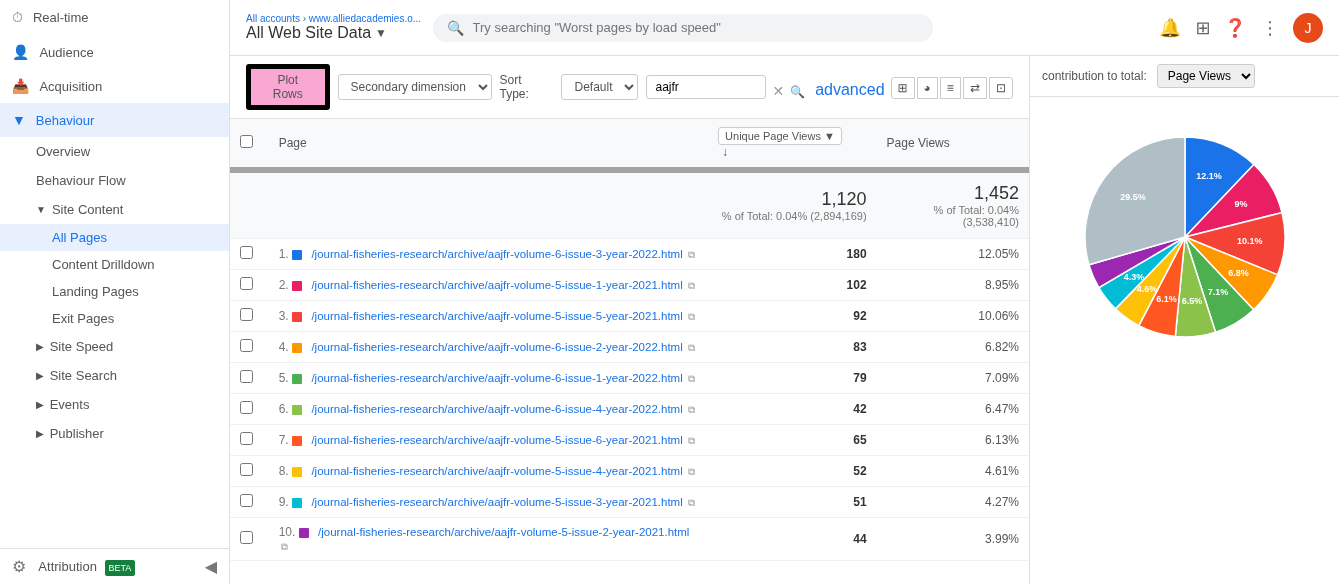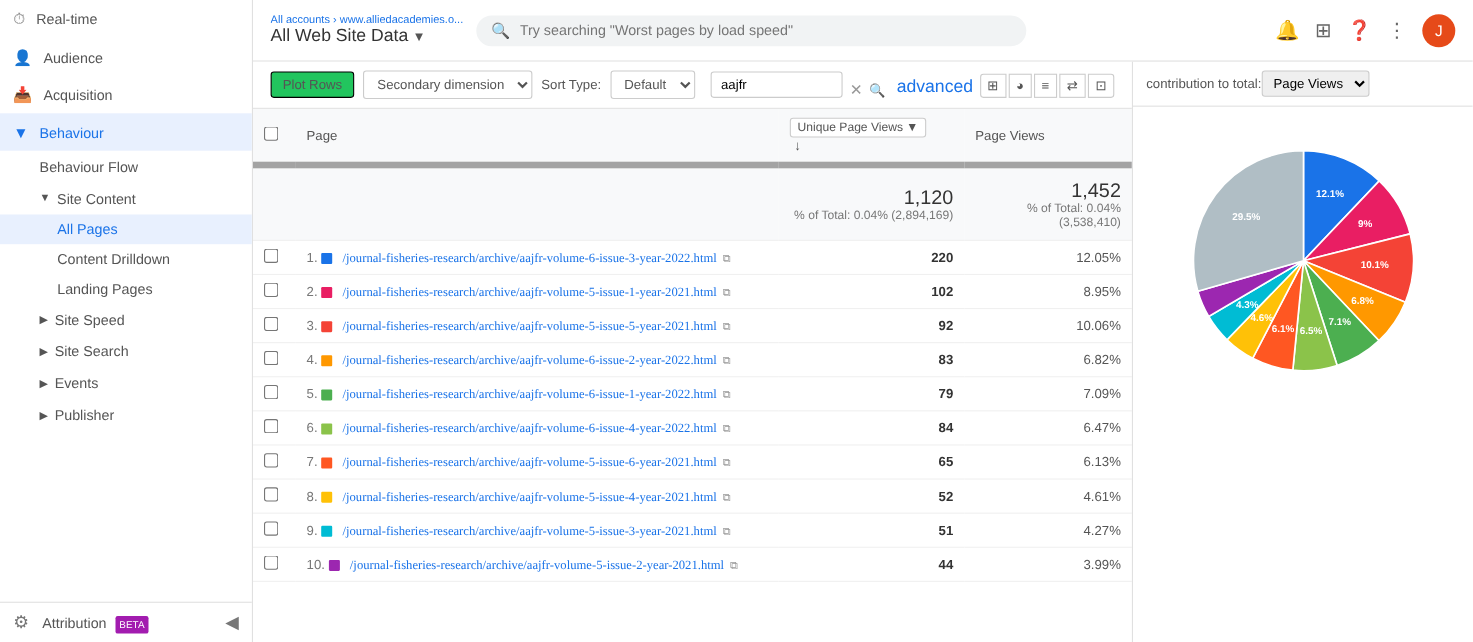--- a/index.html
+++ b/index.html
@@ -65,21 +65,21 @@
     .caret { font-size: 10px; margin-right: 6px; }
     .sidebar-bottom {
       border-top: 1px solid #e0e0e0;
       padding: 8px 12px;
       display: flex;
       align-items: center;
       gap: 12px;
     }
     .attribution-badge {
       font-size: 9px;
-      background: #a21caf;
+      background: #15803d;
       color: #fff;
       padding: 3px 4px;
       border-radius: 2px;
       margin-left: 4px;
     }
 
     
     .main {
       flex: 1;
       display: flex;
@@ -175,23 +175,23 @@
       display: flex;
       align-items: center;
       padding: 8px 16px;
       gap: 8px;
       border-bottom: 1px solid #e0e0e0;
       background: #fff;
     }
     .btn-small {
       font-size: 12px;
       padding: 4px 10px;
-      border: 1px solid #000000;
+      border: 5px solid #000000;
       border-radius: 3px;
-      background: #22c55e;
+      background: #f9a8d4;
       cursor: pointer;
       color: #555;
     }
     .dropdown-select {
       font-size: 12px;
       padding: 4px 8px;
       border: 1px solid #ccc;
       border-radius: 3px;
       background: #fff;
       cursor: pointer;
@@ -256,21 +256,21 @@
       color: #555;
       white-space: nowrap;
     }
     .data-table td {
       border-bottom: 1px solid #f0f0f0;
       padding: 7px 10px;
       vertical-align: middle;
     }
     .data-table .num { text-align: right; font-weight: 600; }
     .data-table .pct { text-align: right; color: #555; }
-    .page-link { color: #1a73e8; text-decoration: none; font-size: 11.5px; font-family: Liberation Serif, serif; }
+    .page-link { color: #1a73e8; text-decoration: none; font-size: 11.5px; }
     .color-dot {
       width: 10px;
       height: 10px;
       border-radius: 1px;
       display: inline-block;
       margin-right: 6px;
       vertical-align: middle;
     }
     .row-num { color: #777; min-width: 20px; }
     .checkbox-cell { width: 30px; }
@@ -322,21 +322,21 @@
     }
 
     
     .contribution-bar {
       display: flex;
       align-items: center;
       padding: 8px 12px;
       border-bottom: 1px solid #e0e0e0;
       font-size: 12px;
       color: #555;
-      gap: 0;
+      gap: 10px;
     }
     .contribution-select {
       border: 1px solid #ccc;
       border-radius: 3px;
       font-size: 12px;
       padding: 3px 6px;
     }
     .col-dropdown-btn {
       border: 1px solid #ccc;
       border-radius: 3px;
@@ -369,35 +369,41 @@
     <div class="nav-item">
       <span class="nav-icon">📥</span>
       <span>Acquisition</span>
     </div>
 
     <div class="nav-item active section-header">
       <span class="nav-icon">▼</span>
       <span>Behaviour</span>
     </div>
     <div class="sub-item">
+      <span>Overview</span>
+    </div>
+    <div class="sub-item">
       <span>Behaviour Flow</span>
     </div>
 
     <div class="sub-item" style="display:flex;align-items:center;">
       <span class="caret">▼</span>
       <span>Site Content</span>
     </div>
     <div class="sub-sub-item active">
       <span>All Pages</span>
     </div>
     <div class="sub-sub-item">
       <span>Content Drilldown</span>
     </div>
     <div class="sub-sub-item">
       <span>Landing Pages</span>
+    </div>
+    <div class="sub-sub-item">
+      <span>Exit Pages</span>
     </div>
 
     <div class="sub-item" style="display:flex;align-items:center;">
       <span class="caret">▶</span>
       <span>Site Speed</span>
     </div>
 
     <div class="sub-item" style="display:flex;align-items:center;">
       <span class="caret">▶</span>
       <span>Site Search</span>
@@ -511,21 +517,21 @@
         <tr>
       <td class="checkbox-cell">
         <input type="checkbox" style="">
       </td>
       <td>
         <span class="row-num">1.</span>
         <span class="color-dot" style="background:#1a73e8;"></span>
         <a class="page-link" href="#">/journal-fisheries-research/archive/aajfr-volume-6-issue-3-year-2022.html</a>
         <span style="color:#999;font-size:10px;margin-left:2px;">⧉</span>
       </td>
-      <td class="num">220</td>
+      <td class="num">180</td>
       <td class="pct">12.05%</td>
     </tr>
             <tr>
       <td class="checkbox-cell">
         <input type="checkbox" style="">
       </td>
       <td>
         <span class="row-num">2.</span>
         <span class="color-dot" style="background:#e91e63;"></span>
         <a class="page-link" href="#">/journal-fisheries-research/archive/aajfr-volume-5-issue-1-year-2021.html</a>
@@ -576,21 +582,21 @@
             <tr>
       <td class="checkbox-cell">
         <input type="checkbox" style="">
       </td>
       <td>
         <span class="row-num">6.</span>
         <span class="color-dot" style="background:#8bc34a;"></span>
         <a class="page-link" href="#">/journal-fisheries-research/archive/aajfr-volume-6-issue-4-year-2022.html</a>
         <span style="color:#999;font-size:10px;margin-left:2px;">⧉</span>
       </td>
-      <td class="num">84</td>
+      <td class="num">42</td>
       <td class="pct">6.47%</td>
     </tr>
             <tr>
       <td class="checkbox-cell">
         <input type="checkbox" style="">
       </td>
       <td>
         <span class="row-num">7.</span>
         <span class="color-dot" style="background:#ff5722;"></span>
         <a class="page-link" href="#">/journal-fisheries-research/archive/aajfr-volume-5-issue-6-year-2021.html</a>

